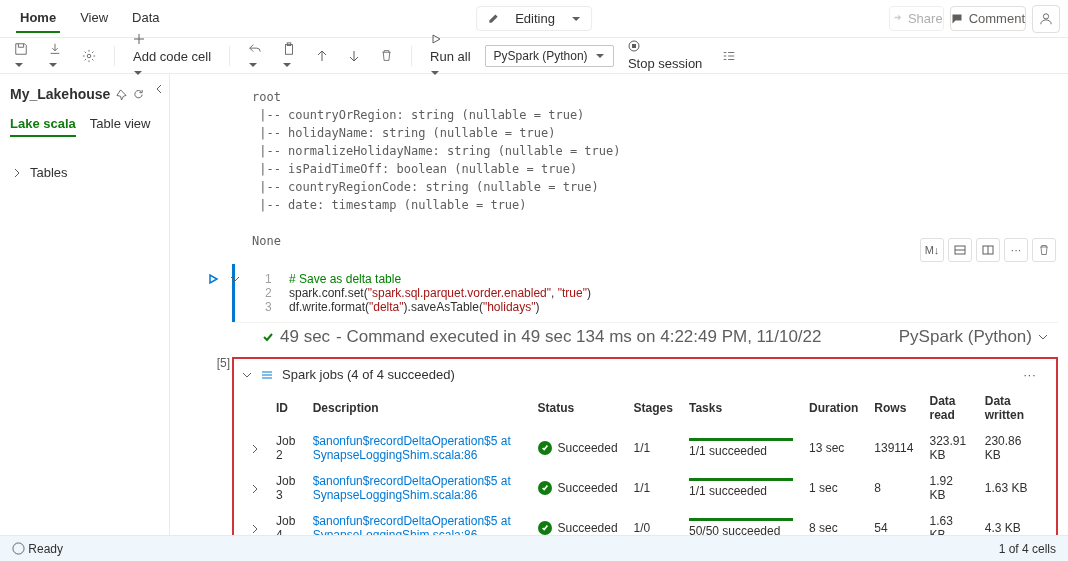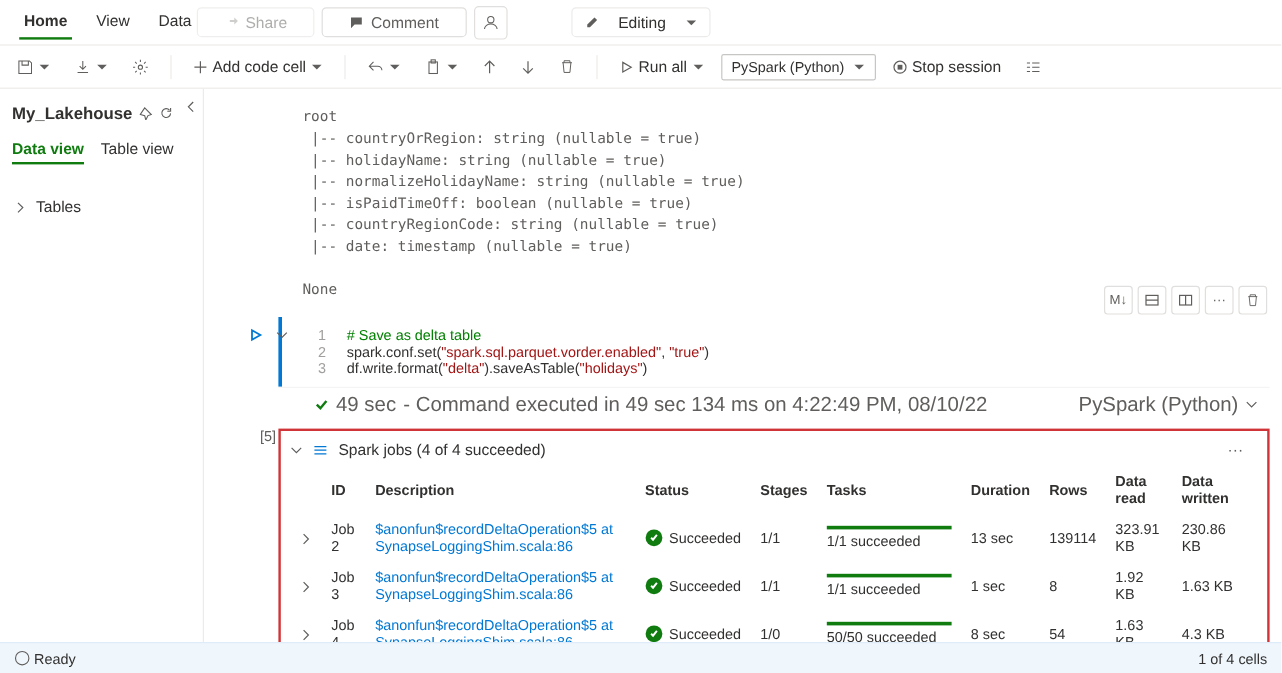--- a/index.html
+++ b/index.html
@@ -1,31 +1,31 @@
 <!DOCTYPE html>
 <html><head>
 <meta charset="utf-8">
 <style>
   * { margin: 0; padding: 0; box-sizing: border-box; font-family: "Segoe UI", -apple-system, sans-serif; }
   body { background: #fff; font-size: 13px; color: #323130; width: 1068px; height: 561px; overflow: hidden; position: relative; }
 
   
-  .topbar { display: flex; align-items: center; height: 38px; padding: 0 8px; border-bottom: 1px solid #edebe9; }
+  .topbar { display: flex; align-items: center; height: 38px; padding: 0 8px; border-bottom: 1px solid #edebe9; justify-content: space-between; }
   .topbar-left { display: flex; gap: 16px; padding-left: 8px; }
   .tab { font-size: 13px; padding: 6px 4px; cursor: pointer; }
   .tab.active { border-bottom: 2px solid #107c10; font-weight: 600; }
   .topbar-center { position: absolute; left: 50%; transform: translateX(-50%); }
   .editing-btn { display: inline-flex; align-items: center; gap: 16px; border: 1px solid #edebe9; padding: 4px 10px; border-radius: 4px; background: #fff; font-size: 13px; }
   .topbar-right { display: flex; gap: 6px; align-items: center; }
-  .pill-btn { display: inline-flex; align-items: center; gap: 6px; border: 1px solid #e1dfdd; padding: 4px 22px; border-radius: 4px; background: #fff; font-size: 13px; color: #605e5c; }
+  .pill-btn { display: inline-flex; align-items: center; gap: 6px; border: 1px solid #e1dfdd; padding: 4px 0; border-radius: 4px; background: #fff; font-size: 13px; color: #605e5c; }
   .icon-square { width: 28px; height: 28px; display: flex; align-items: center; justify-content: center; border: 1px solid #e1dfdd; border-radius: 4px; }
 
   
   .toolbar { display: flex; align-items: center; height: 36px; padding: 0 8px; border-bottom: 1px solid #edebe9; gap: 8px; }
-  .tb-btn { display: inline-flex; align-items: center; gap: 4px; padding: 4px 6px; font-size: 13px; cursor: pointer; color: #323130; border-radius: 3px; }
+  .tb-btn { display: inline-flex; align-items: flex-start; gap: 4px; padding: 4px 6px; font-size: 13px; cursor: pointer; color: #323130; border-radius: 3px; flex-direction: column; }
   .tb-divider { width: 1px; background: #edebe9; height: 20px; margin: 0 4px; }
   .tb-select { border: 1px solid #c8c6c4; padding: 3px 8px; font-size: 12px; border-radius: 2px; background: #fff; }
 
   
   .body-area { display: flex; height: calc(100% - 38px - 36px - 26px); }
   .sidebar { width: 170px; border-right: 1px solid #edebe9; padding: 8px 10px; position: relative; }
   .sb-title { font-size: 14px; font-weight: 600; padding: 4px 0 10px 0; display: flex; align-items: center; gap: 6px; }
   .sb-tabs { display: flex; gap: 14px; font-size: 13px; margin-bottom: 10px; }
   .sb-tab { padding: 4px 0; cursor: pointer; }
   .sb-tab.active { border-bottom: 2px solid #107c10; color: #107c10; font-weight: 600; }
@@ -221,21 +221,21 @@
     <div class="sb-title">
       <span>My_Lakehouse</span>
       <svg width="11" height="11" viewBox="0 0 12 12">
           <path fill="none" stroke="#605e5c" d="M5 1l6 6-3 1-2 4-1-4-4-1z"></path>
         </svg>
       <svg width="11" height="11" viewBox="0 0 12 12">
           <path fill="none" stroke="#605e5c" d="M10 6a4 4 0 11-1-3M10 1v3H7"></path>
         </svg>
     </div>
     <div class="sb-tabs">
-      <div class="sb-tab active">Data view</div>
+      <div class="sb-tab active">Lake scala</div>
       <div class="sb-tab">Table view</div>
     </div>
     <div class="sb-item">
       <svg class="chev" viewBox="0 0 10 10">
           <path fill="none" stroke="#605e5c" d="M3 1l4 4-4 4"></path>
         </svg>
       <span>Tables</span>
     </div>
   </div>
 
@@ -301,21 +301,21 @@
           </div>
       </div>
 
       <div class="cell-gutter" style="top:92px">[5]</div>
 
       <div class="status-line">
         <svg width="12" height="12" viewBox="0 0 12 12">
             <path fill="none" stroke="#107c10" stroke-width="2" d="M2 6l3 3 5-6"></path>
           </svg>
         <span>49 sec</span>
-        <span>- Command executed in 49 sec 134 ms on 4:22:49 PM, 08/10/22</span>
+        <span>- Command executed in 49 sec 134 ms on 4:22:49 PM, 11/10/22</span>
         <span class="right">
           <span>PySpark (Python)</span>
           <svg class="chev" viewBox="0 0 10 10">
               <path fill="none" stroke="#605e5c" d="M1 3l4 4 4-4"></path>
             </svg>
         </span>
       </div>
 
       <div class="spark-panel">
         <div class="spark-header">

